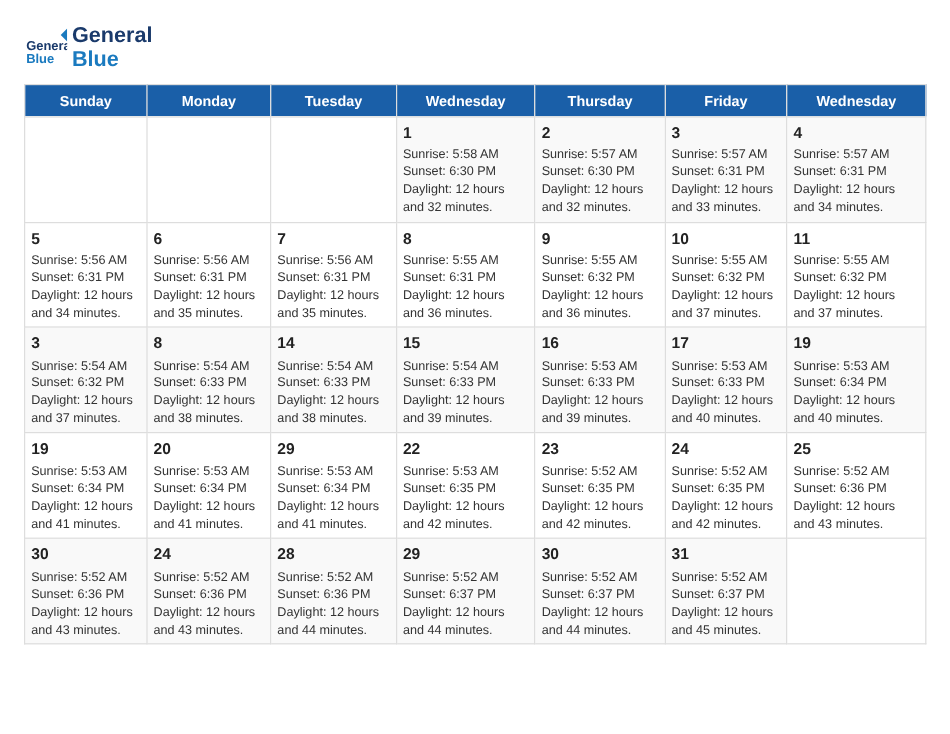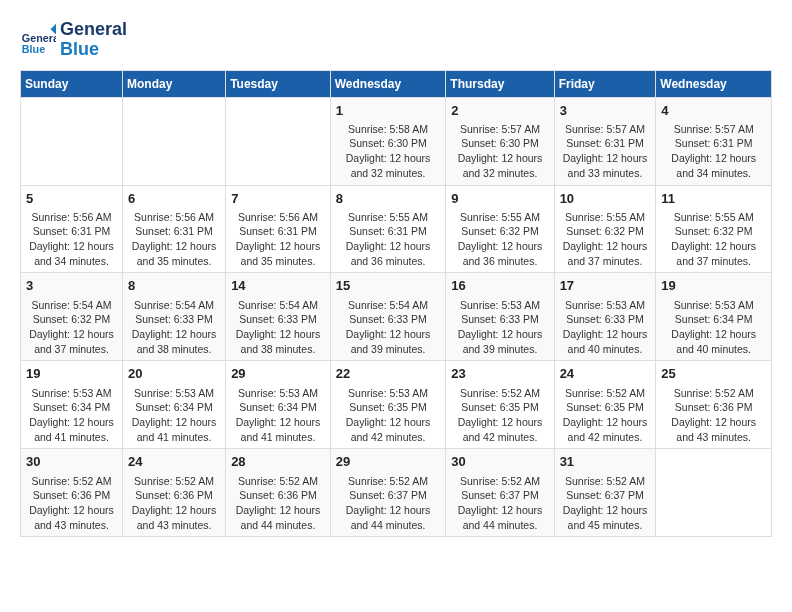--- a/index.html
+++ b/index.html
@@ -53,21 +53,21 @@
       width: 100%;
       border-collapse: collapse;
       font-size: 11px;
     }
     thead tr {
       background-color: #1a5fa8;
       color: #fff;
     }
     thead th {
       padding: 6px 4px;
-      text-align: left;
+      text-align: center;
       font-weight: bold;
       font-size: 12px;
       border: 1px solid #ddd;
     }
     tbody tr {
       border: 1px solid #ccc;
     }
     tbody td {
       vertical-align: top;
       padding: 4px 5px;
@@ -78,21 +78,20 @@
     }
     .day-num {
       font-weight: bold;
       font-size: 13px;
       display: block;
       margin-bottom: 2px;
     }
     .day-info {
       font-size: 10.5px;
       color: #333;
-      text-align: center;
     }
     tbody tr:nth-child(odd) {
       background-color: #f9f9f9;
     }
     tbody tr:nth-child(even) {
       background-color: #ffffff;
     }
     .empty-cell {
       background: #fff;
     }

